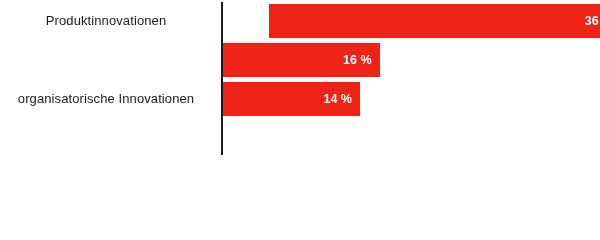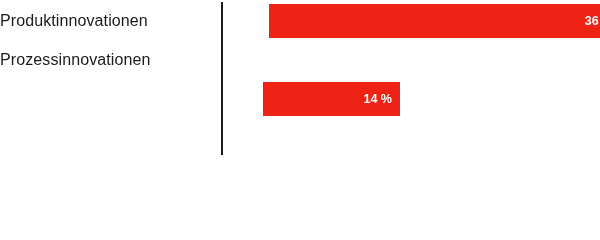--- a/index.html
+++ b/index.html
@@ -43,22 +43,22 @@
     height: 34px;
     margin-bottom: 5px;
   }
   .cat-label {
     position: absolute;
     left: 0;
     top: 0;
     width: 212px;
     height: 34px;
     line-height: 34px;
-    text-align: left;
-    font-size: 16px;
+    text-align: center;
+    font-size: 13px;
     color: #1c1c1c;
     white-space: nowrap;
     letter-spacing: 0.1px;
   }
   .bar-wrap {
     position: absolute;
     left: 223px;
     top: 0;
     height: 34px;
   }
@@ -91,25 +91,30 @@
       <div class="bar-row">
         <div class="cat-label" style="color: rgb(28, 28, 28);">Produktinnovationen</div>
         <div class="bar-wrap" style="width: 352.279px;">
           <div class="bar" style="width: 352.279px; background: rgb(238, 35, 22); margin-left: 46px;">
             <span class="bar-value" style="color: rgb(255, 255, 255);">36 %</span>
           </div>
         </div>
       </div>
 
       <div class="bar-row">
-        <div class="cat-label" style="color: rgb(28, 28, 28);">Prozessinnovationen</div>
+        <div class="bar-wrap" style="width: 156.568px;">
+          <div class="bar" style="width: 156.568px; background: rgb(238, 35, 22);">
+            <span class="bar-value" style="color: rgb(255, 255, 255);">16 %</span>
+          </div>
+        </div>
       </div>
 
       <div class="bar-row">
-        <div class="bar-wrap" style="width: 131px; margin-left: 40px;">
+        <div class="cat-label" style="color: rgb(28, 28, 28);">organisatorische Innovationen</div>
+        <div class="bar-wrap" style="width: 131px;">
           <div class="bar" style="width: 136.997px; background: rgb(238, 35, 22);">
             <span class="bar-value" style="color: rgb(255, 255, 255);">14 %</span>
           </div>
         </div>
       </div>
 
 
     </div>
   </div>
 </div>

